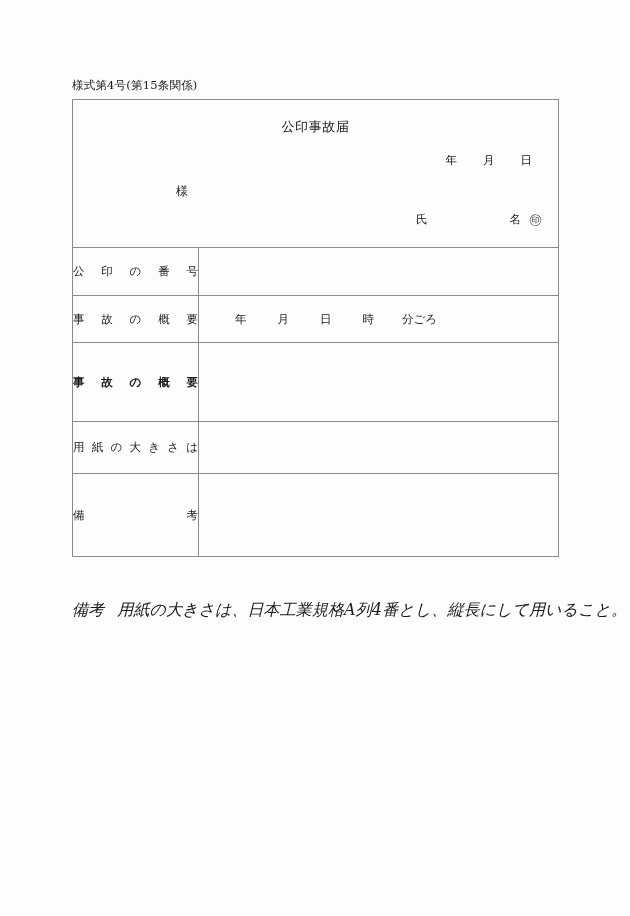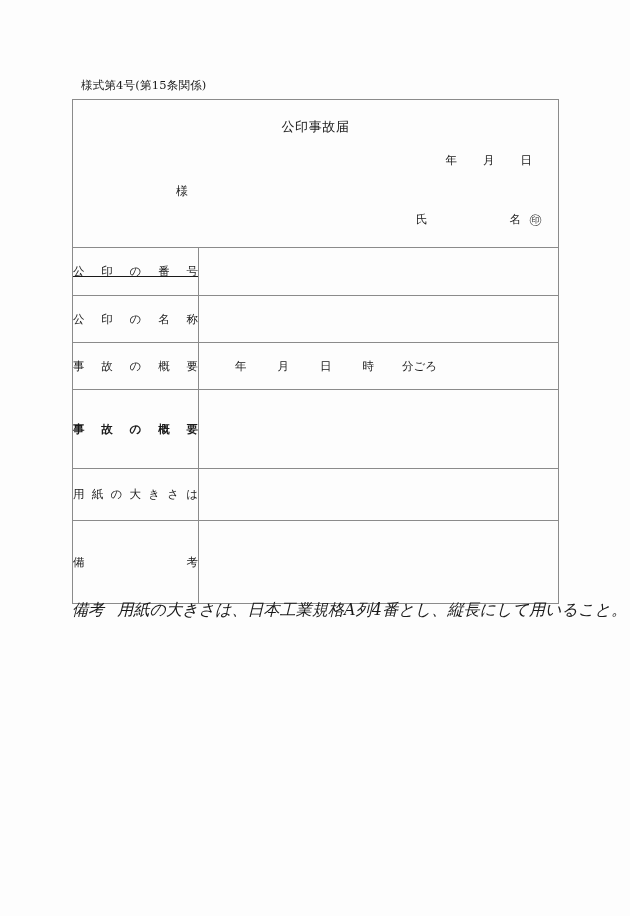--- a/index.html
+++ b/index.html
@@ -18,21 +18,21 @@
   .page {
     position: relative;
     width: 630px;
     height: 916px;
     box-sizing: border-box;
   }
 
   
   .form-number {
     position: absolute;
-    left: 81px;
+    left: 72px;
     top: 80px;
     font-size: 11.5px;
     letter-spacing: 0.2px;
     line-height: 1;
     white-space: nowrap;
     color: #1a1a1a;
   }
 
   
   .form-table {
@@ -120,21 +120,21 @@
     display: block;
     text-align: justify;
     text-align-last: justify;
   }
 
   
   .value-cell {
     padding: 0 10px;
   }
 
-  .row-h-48 { height: 48px; text-decoration: underline; }
+  .row-h-48 { height: 48px; }
   .row-h-47 { height: 47px; }
   .row-h-79 { height: 79px; font-weight: bold; }
   .row-h-52 { height: 52px; }
   .row-h-83 { height: 83px; }
 
   .datetime-line {
     padding-left: 36px;
     font-size: 11.5px;
     white-space: nowrap;
   }
@@ -197,26 +197,20 @@
         </td>
       </tr>
 
       <tr class="row-h-48">
         <td class="label-cell">
             <span>公印の番号</span>
           </td>
         <td class="value-cell"></td>
       </tr>
 
-      <tr class="row-h-47">
-        <td class="label-cell">
-            <span>公印の名称</span>
-          </td>
-        <td class="value-cell"></td>
-      </tr>
 
       <tr class="row-h-47">
         <td class="label-cell">
             <span>事故の概要</span>
           </td>
         <td class="value-cell">
           <div class="datetime-line">
             <span>年</span><span class="gap"></span><span>月</span><span class="gap"></span><span>日</span><span class="gap"></span><span>時</span><span class="gap-s"></span><span>分ごろ</span>
           </div>
         </td>

